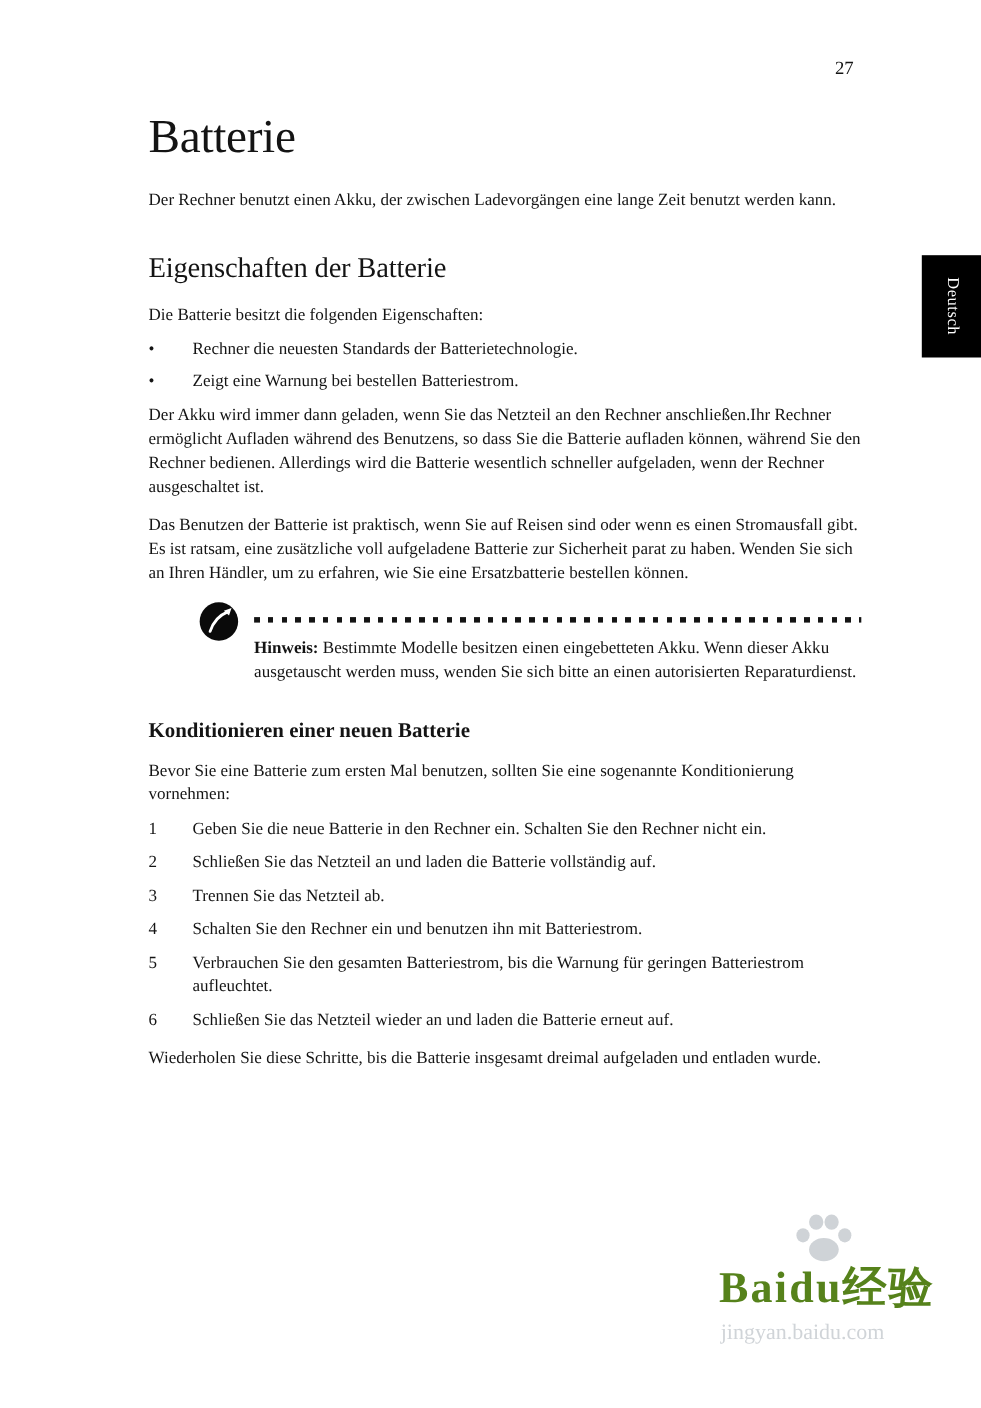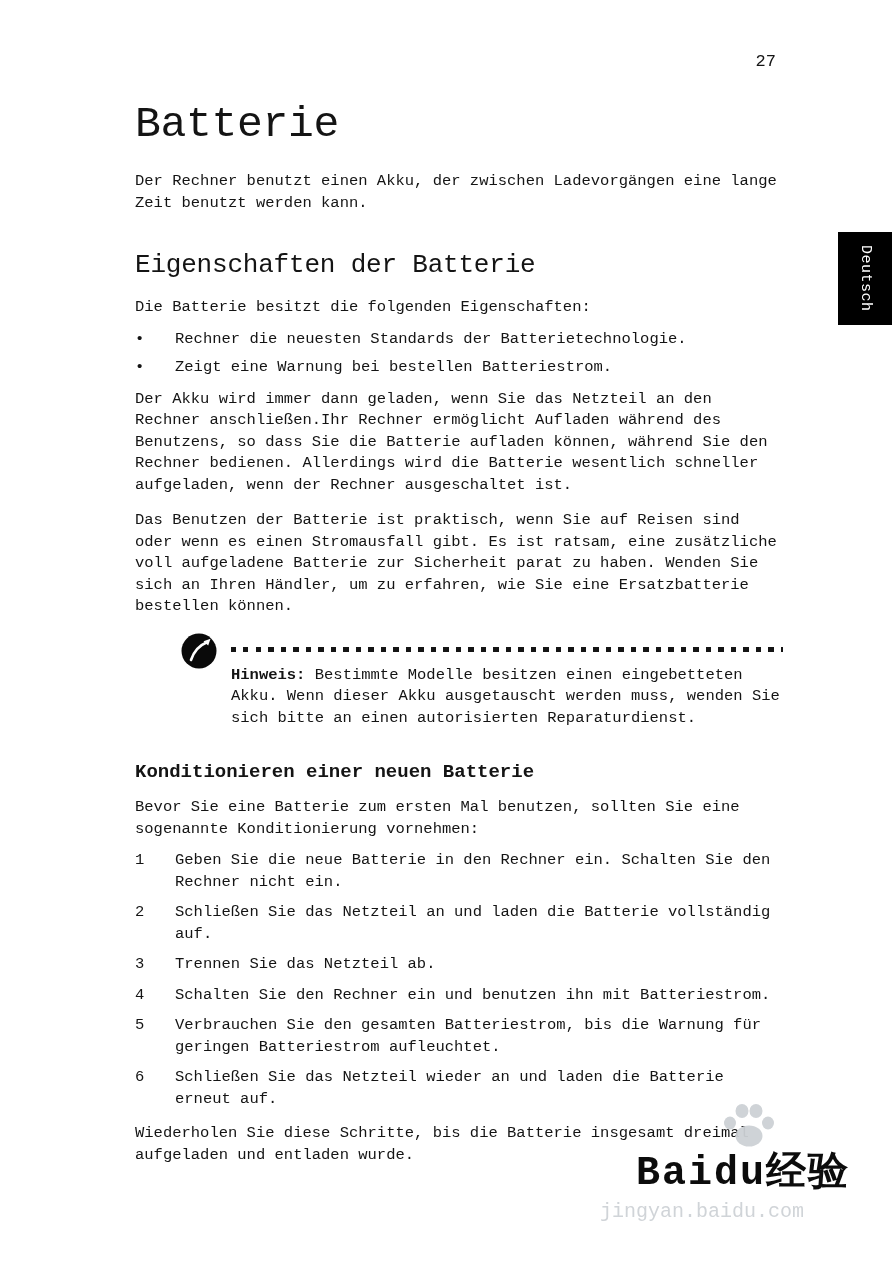--- a/index.html
+++ b/index.html
@@ -2,21 +2,21 @@
 <html><head>
 <meta charset="utf-8">
 <style>
   * { margin: 0; padding: 0; box-sizing: border-box; }
   html, body { background: #ffffff; }
   .page {
     position: relative;
     width: 892px;
     height: 1255px;
     background: #ffffff;
-    font-family: Liberation Mono, monospace;
+    font-family: Liberation Serif, serif;
     color: #141414;
     overflow: hidden;
   }
   .page-number {
     position: absolute;
     top: 52px;
     right: 116px;
     font-size: 17px;
   }
   .lang-tab {
@@ -87,21 +87,21 @@
     bottom: 32px;
     text-align: right;
     color: #c7cbcf;
     opacity: 0.95;
   }
   .wm-paw { margin-right: 72px; margin-bottom: -12px; }
   .wm-brand {
     font-size: 40px;
     font-weight: bold;
     letter-spacing: 2px;
-    color: #000000;
+    color: #4d7c0f;
   }
   .wm-url {
     font-size: 20px;
     color: #ced2d6;
     margin-top: 2px;
     margin-right: 46px;
   }
 </style>
 </head>
 <body>

